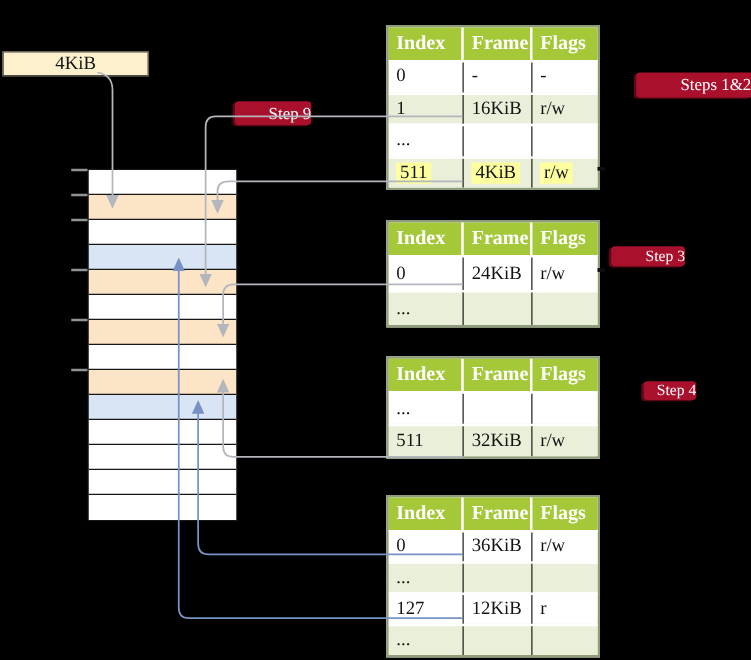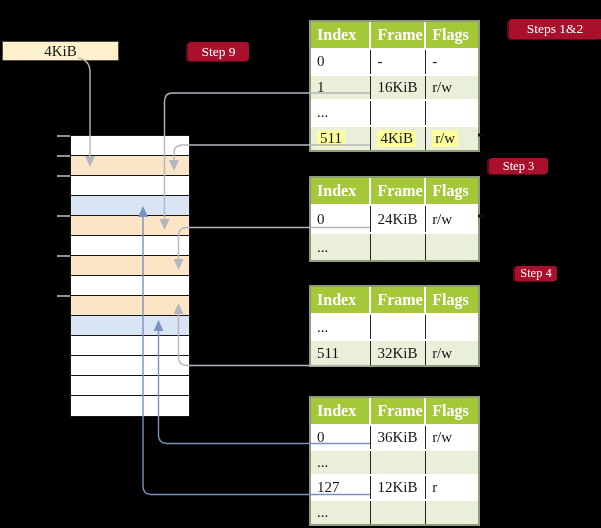--- a/index.html
+++ b/index.html
@@ -7,22 +7,22 @@
          font-family:"Liberation Serif", serif;}
   .stage *{box-sizing:border-box;}
 
   
   .box-4kib{position:absolute;left:2px;top:41px;width:117px;height:20px;
     background:#fdf1cd;border:1px solid #4c4c44;display:flex;align-items:center;
     justify-content:center;font-size:15px;color:#141414;}
 
   
   .badge{position:absolute;background:#a8102c;color:#fff;display:flex;
-    align-items:center;justify-content:center;border-radius:3px;
-    box-shadow:-2px 1px 0 #5e0717;font-size:13.5px;}
+    align-items:center;justify-content:flex-end;border-radius:3px;
+    box-shadow:-2px 1px 0 #5e0717;font-size:13.5px;margin-top:39px;}
   .badge-step0{left:188px;top:42px;width:61px;height:19px;}
   .badge-steps12{left:509px;top:19px;width:92px;height:20px;border-radius:3px 0 0 3px;}
   .badge-step3{left:489px;top:158px;width:59px;height:16px;font-size:12.5px;}
   .badge-step4{left:515px;top:266px;width:42px;height:15px;font-size:12.5px;}
 
   
   .memory{position:absolute;left:70px;top:135px;width:120px;border:1px solid #161616;}
   .mem-row{height:20px;border-bottom:1px solid #161616;}
   .mem-row:last-child{border-bottom:none;}
   .mem-row.white{background:#ffffff;}

